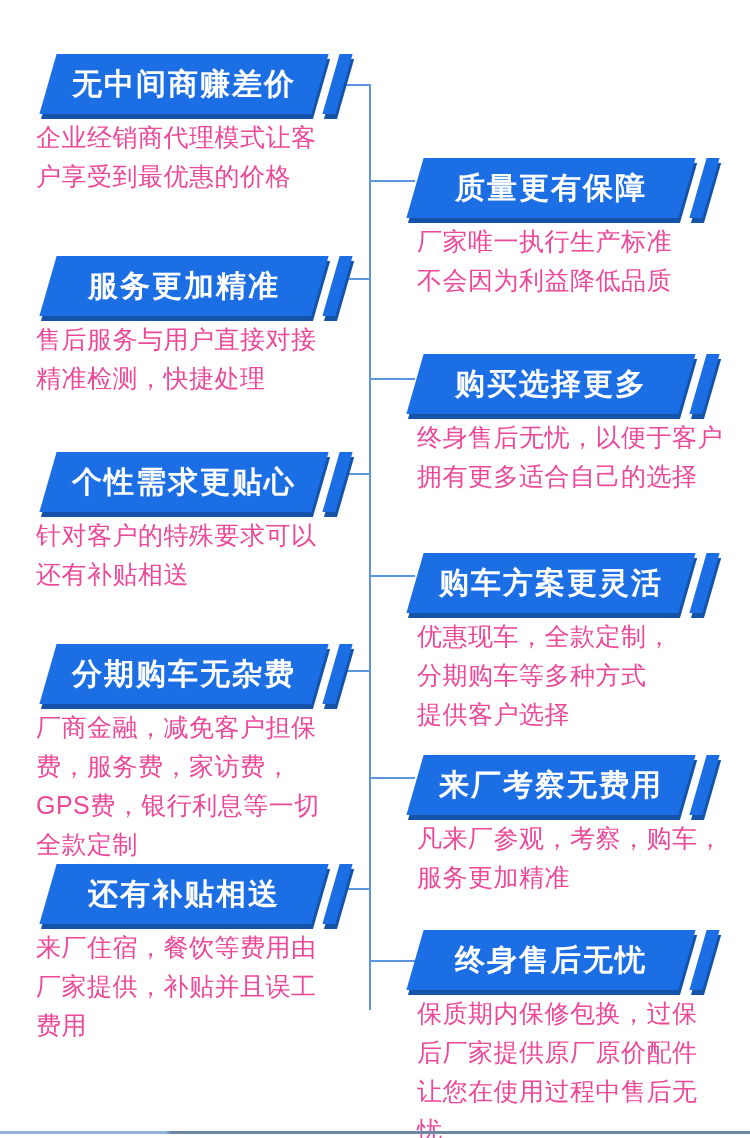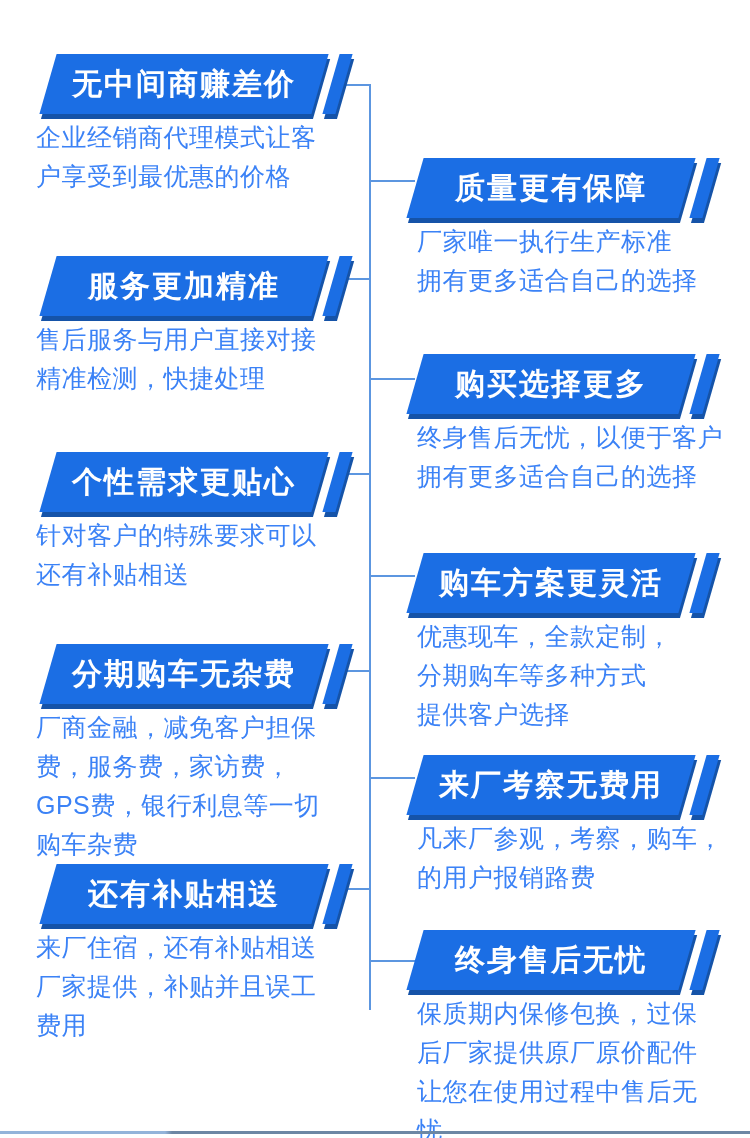--- a/index.html
+++ b/index.html
@@ -71,21 +71,21 @@
     transform: skewX(-16deg);
     box-shadow: 3px 5px 0 #1553a8;
   }
   .body-text {
     position: absolute;
     top: 64px;
     white-space: pre-line;
     font-size: 25px;
     line-height: 39px;
     letter-spacing: 0.5px;
-    color: #3b82f6;
+    color: #ec4899;
   }
   .item.left  .body-text { left: -12px; width: 320px; }
   .item.right .body-text { left: 2px;   width: 330px; }
 
   
   .divider {
     position: absolute;
     left: 0; top: 1131px;
     width: 750px; height: 3px;
     background: linear-gradient(to right, #93b4da 0px, #93b4da 165px, #6d87a4 172px, #6d87a4 100%);
@@ -137,40 +137,40 @@
   </div>
 
   <div class="item left pos-l4">
     <div class="banner">
       <span class="banner-text">分期购车无杂费</span>
     </div>
     <div class="banner-tip"></div>
     <div class="body-text">厂商金融，减免客户担保
 费，服务费，家访费，
 GPS费，银行利息等一切
-购车杂费</div>
+全款定制</div>
   </div>
 
   <div class="item left pos-l5">
     <div class="banner">
       <span class="banner-text">还有补贴相送</span>
     </div>
     <div class="banner-tip"></div>
-    <div class="body-text">来厂住宿，还有补贴相送
+    <div class="body-text">来厂住宿，餐饮等费用由
 厂家提供，补贴并且误工
 费用</div>
   </div>
 
   <div class="item right pos-r1">
     <div class="banner">
       <span class="banner-text">质量更有保障</span>
     </div>
     <div class="banner-tip"></div>
     <div class="body-text">厂家唯一执行生产标准
-拥有更多适合自己的选择</div>
+不会因为利益降低品质</div>
   </div>
 
   <div class="item right pos-r2">
     <div class="banner">
       <span class="banner-text">购买选择更多</span>
     </div>
     <div class="banner-tip"></div>
     <div class="body-text">终身售后无忧，以便于客户
 拥有更多适合自己的选择</div>
   </div>
@@ -184,21 +184,21 @@
 分期购车等多种方式
 提供客户选择</div>
   </div>
 
   <div class="item right pos-r4">
     <div class="banner">
       <span class="banner-text">来厂考察无费用</span>
     </div>
     <div class="banner-tip"></div>
     <div class="body-text">凡来厂参观，考察，购车，
-的用户报销路费</div>
+服务更加精准</div>
   </div>
 
   <div class="item right pos-r5">
     <div class="banner">
       <span class="banner-text">终身售后无忧</span>
     </div>
     <div class="banner-tip"></div>
     <div class="body-text">保质期内保修包换，过保
 后厂家提供原厂原价配件
 让您在使用过程中售后无

